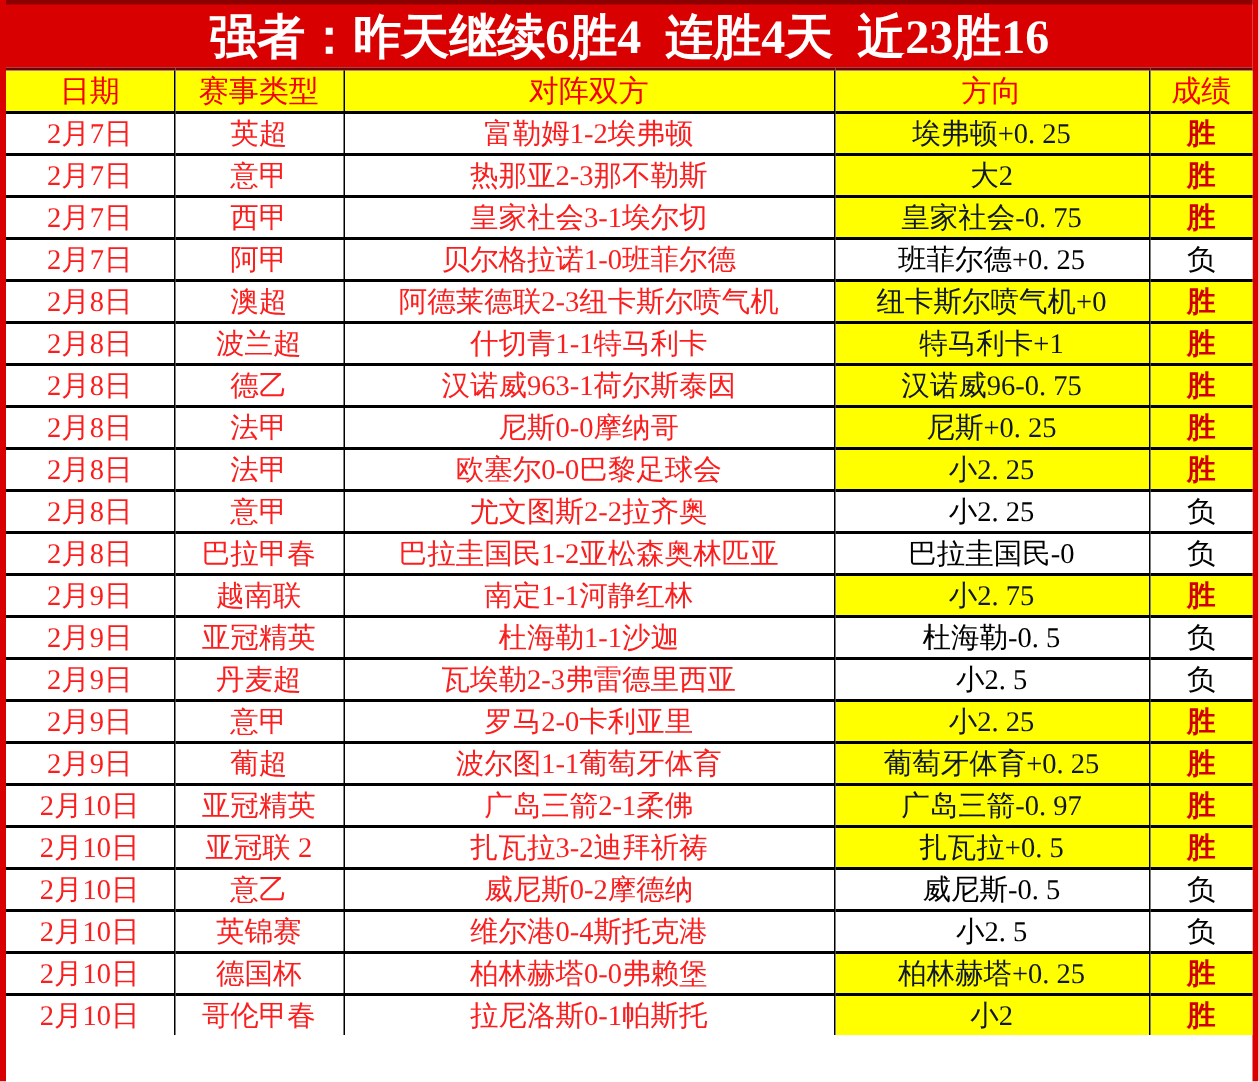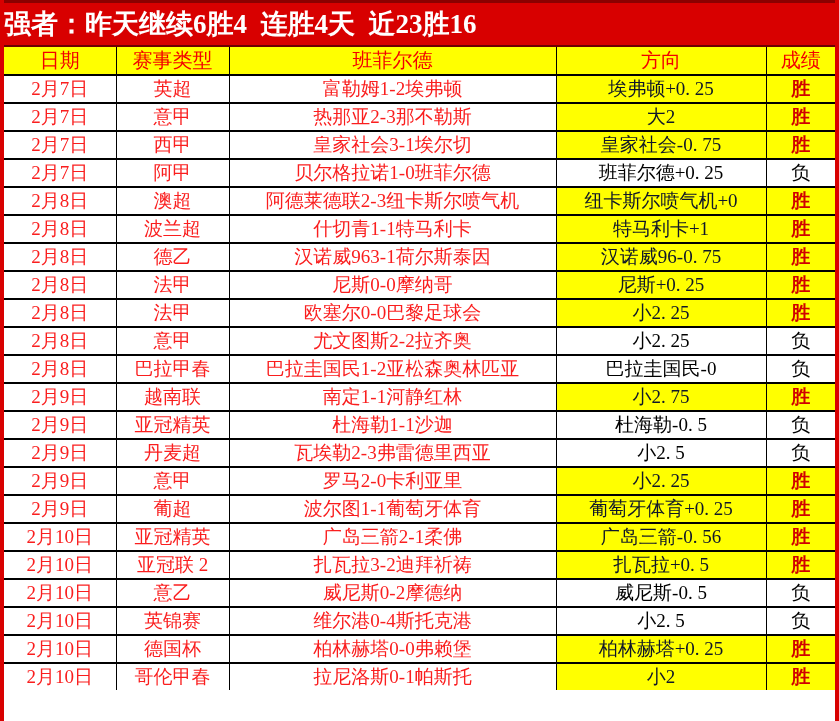--- a/index.html
+++ b/index.html
@@ -9,22 +9,22 @@
   }
   .frame{
     width:839px;height:721px;box-sizing:border-box;
     border-left:4px solid #d80000;border-right:4px solid #d80000;
     background:#fff;
   }
   .titlebar{
     height:42px;box-sizing:content-box;
     border-top:3px solid #8b0000;
     background:#d80000;color:#ffffff;
-    font-size:27px;font-weight:bold;line-height:42px;
-    text-align:left;white-space:pre;overflow:hidden;
+    font-size:32px;font-weight:bold;line-height:42px;
+    text-align:center;white-space:pre;overflow:hidden;
   }
   table{
     border-collapse:collapse;table-layout:fixed;
     width:831px;
   }
   th,td{
     padding:0;height:26px;text-align:center;vertical-align:middle;
     border:1px solid #000;border-bottom-width:2px;
     overflow:hidden;white-space:nowrap;
     font-weight:normal;
@@ -54,21 +54,21 @@
       <col style="width:112px">
       <col style="width:113px">
       <col style="width:327px">
       <col style="width:210px">
       <col style="width:69px">
     </colgroup>
     <thead>
       <tr>
         <th>日期</th>
         <th>赛事类型</th>
-        <th>班菲尔德</th>
+        <th>对阵双方</th>
         <th>方向</th>
         <th>成绩</th>
       </tr>
     </thead>
     <tbody>
         <tr class="win">
       <td class="date">2月7日</td>
       <td class="league">英超</td>
       <td class="match">富勒姆1-2埃弗顿</td>
       <td class="dir">埃弗顿+0. 25</td>
@@ -176,21 +176,21 @@
       <td class="date">2月9日</td>
       <td class="league">葡超</td>
       <td class="match">波尔图1-1葡萄牙体育</td>
       <td class="dir">葡萄牙体育+0. 25</td>
       <td class="res">胜</td>
     </tr>
         <tr class="win">
       <td class="date">2月10日</td>
       <td class="league">亚冠精英</td>
       <td class="match">广岛三箭2-1柔佛</td>
-      <td class="dir">广岛三箭-0. 56</td>
+      <td class="dir">广岛三箭-0. 97</td>
       <td class="res">胜</td>
     </tr>
         <tr class="win">
       <td class="date">2月10日</td>
       <td class="league">亚冠联 2</td>
       <td class="match">扎瓦拉3-2迪拜祈祷</td>
       <td class="dir">扎瓦拉+0. 5</td>
       <td class="res">胜</td>
     </tr>
         <tr class="loss">

